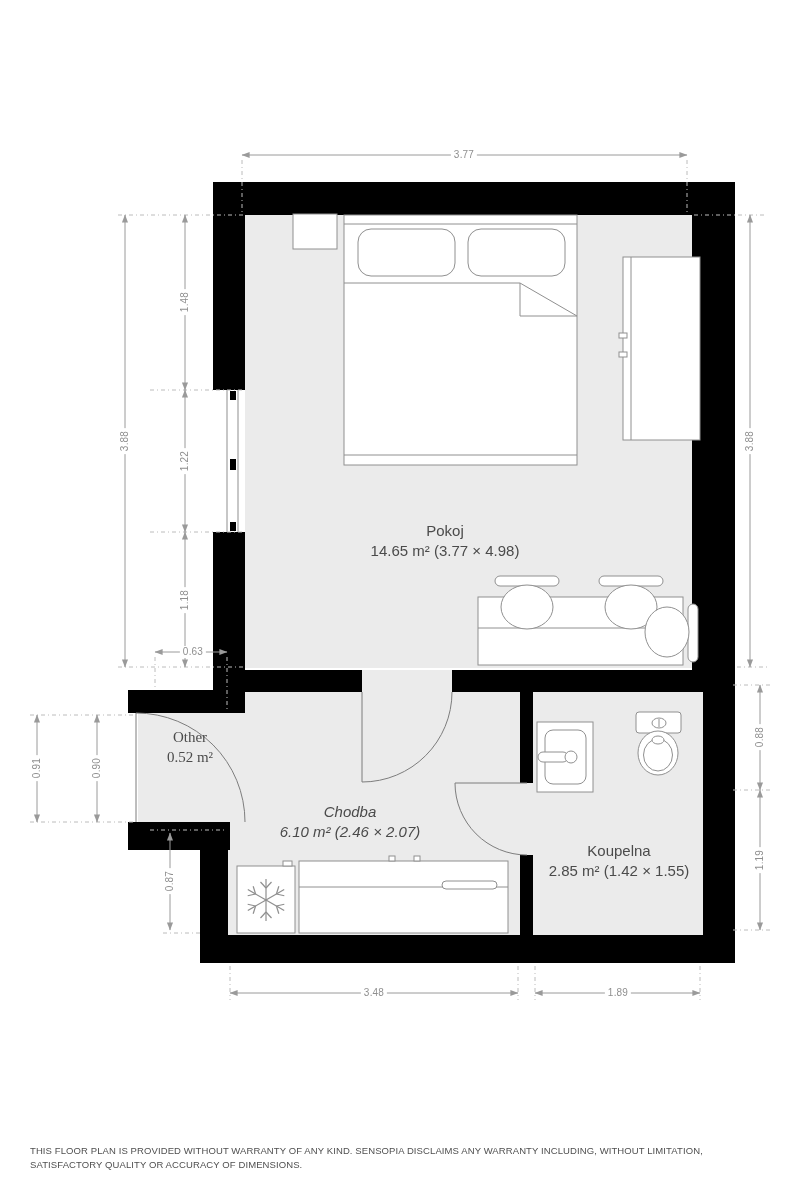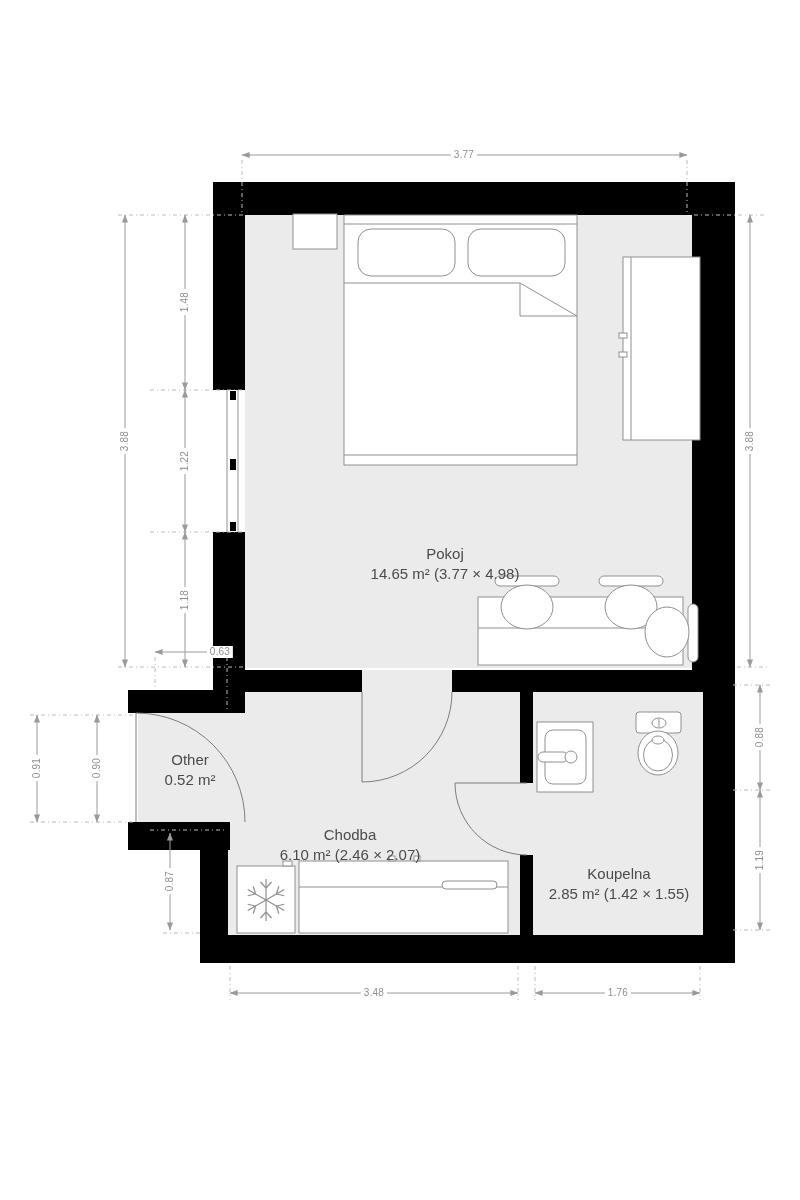--- a/index.html
+++ b/index.html
@@ -3,21 +3,21 @@
 <meta charset="utf-8">
 <style>
   html,body{margin:0;padding:0;background:#fff;}
   body{width:800px;height:1200px;position:relative;font-family:"Liberation Sans",sans-serif;}
   .stage{position:absolute;left:0;top:0;width:800px;height:1200px;overflow:hidden;}
   svg.plan{position:absolute;left:0;top:0;}
   .dim{position:absolute;transform:translate(-50%,-50%);background:#fff;color:#8f8f8f;
        font-size:10px;line-height:12px;padding:0 3px;white-space:nowrap;letter-spacing:.2px;}
   .dim.v{transform:translate(-50%,-50%) rotate(-90deg);}
   .room-label{position:absolute;transform:translate(-50%,-50%);text-align:center;
-       color:#4b4b4b;font-size:15px;line-height:20px;white-space:nowrap;margin-top:23px;}
+       color:#4b4b4b;font-size:15px;line-height:20px;white-space:nowrap;}
   .disclaimer{position:absolute;left:30px;top:1144px;width:735px;font-size:9.5px;
        line-height:14px;color:#4f4f4f;letter-spacing:.1px;}
 </style>
 </head>
 <body>
 
 <div class="stage">
 
 <svg class="plan" width="800" height="1200" viewBox="0 0 800 1200">
   <defs>
@@ -188,41 +188,42 @@
     <line x1="230" y1="993" x2="518" y2="993" marker-start="url(#arr)" marker-end="url(#arr)"></line>
     <line x1="535" y1="993" x2="700" y2="993" marker-start="url(#arr)" marker-end="url(#arr)"></line>
   </g>
 </svg>
 
 <div class="dim" style="left:464px;top:155px;">3.77</div>
 <div class="dim v" style="left:125px;top:441px;">3.88</div>
 <div class="dim v" style="left:185px;top:302px;">1.48</div>
 <div class="dim v" style="left:185px;top:461px;">1.22</div>
 <div class="dim v" style="left:185px;top:600px;">1.18</div>
-<div class="dim" style="left:193px;top:652px;margin-left:27px;">0.63</div>
+<div class="dim" style="left:193px;top:652px;">0.63</div>
 <div class="dim v" style="left:750px;top:441px;">3.88</div>
 <div class="dim v" style="left:760px;top:737px;">0.88</div>
 <div class="dim v" style="left:760px;top:860px;">1.19</div>
 <div class="dim v" style="left:37px;top:768px;">0.91</div>
 <div class="dim v" style="left:97px;top:768px;">0.90</div>
 <div class="dim v" style="left:170px;top:881px;">0.87</div>
 <div class="dim" style="left:374px;top:993px;">3.48</div>
-<div class="dim" style="left:618px;top:993px;">1.76</div>
+<div class="dim" style="left:618px;top:993px;">1.89</div>
 
 <div class="room-label" style="left:445px;top:541px;">
   <div>Pokoj</div>
   <div>14.65 m² (3.77 × 4.98)</div>
 </div>
-<div class="room-label" style="left:350px;top:822px;">
+<div class="room-label" style="left:350px;top:822px;font-style:italic;">
   <div>Chodba</div>
   <div>6.10 m² (2.46 × 2.07)</div>
 </div>
 <div class="room-label" style="left:619px;top:861px;">
   <div>Koupelna</div>
   <div>2.85 m² (1.42 × 1.55)</div>
 </div>
-<div class="room-label" style="left:190px;top:747px;">
+<div class="room-label" style="left:190px;top:747px;font-family:Liberation Serif, serif;">
   <div>Other</div>
   <div>0.52 m²</div>
 </div>
 
+<div class="disclaimer">THIS FLOOR PLAN IS PROVIDED WITHOUT WARRANTY OF ANY KIND. SENSOPIA DISCLAIMS ANY WARRANTY INCLUDING, WITHOUT LIMITATION, SATISFACTORY QUALITY OR ACCURACY OF DIMENSIONS.</div>
 
 </div>
 
 </body></html>

